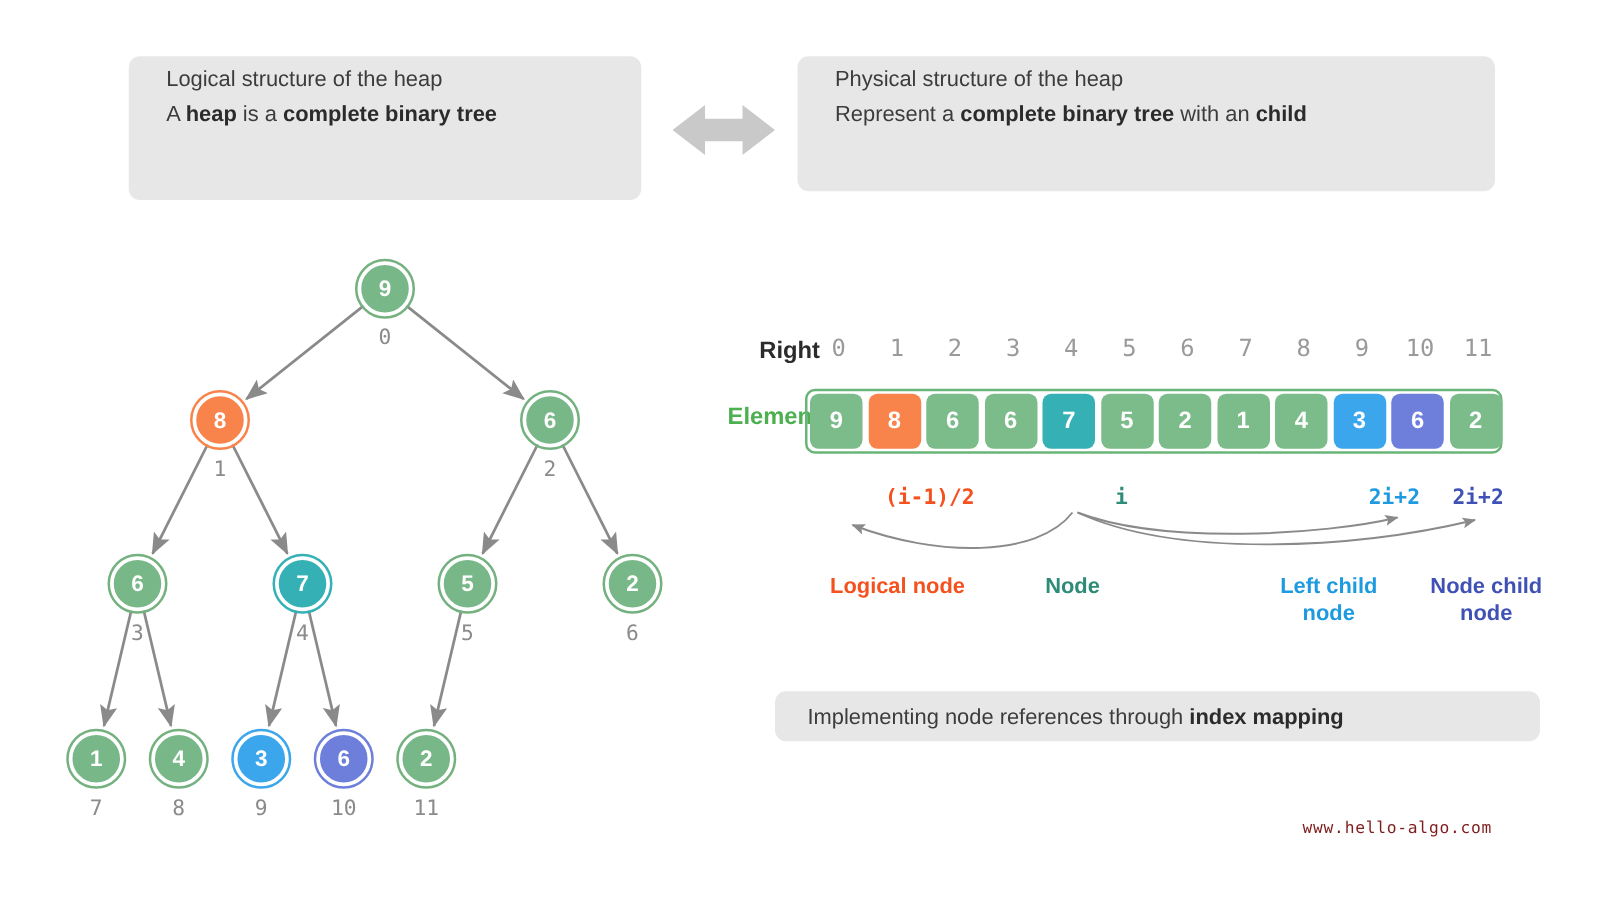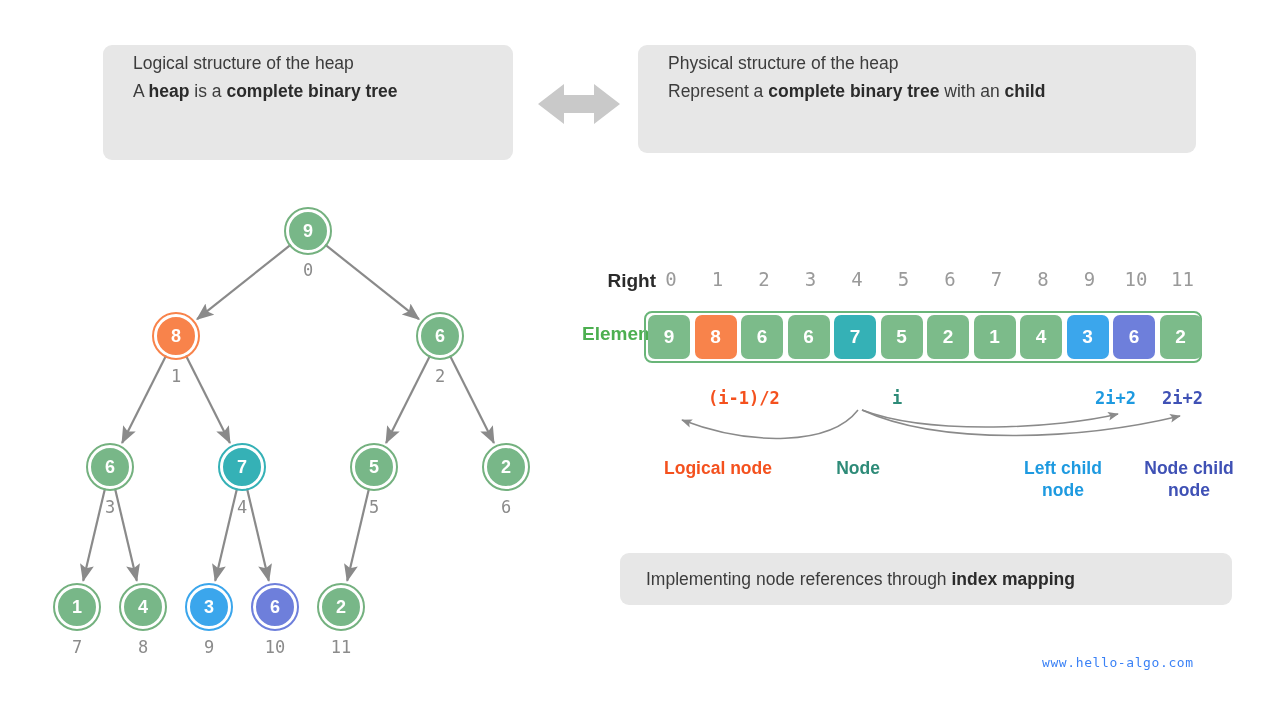--- a/index.html
+++ b/index.html
@@ -14,21 +14,21 @@
   .caption-box{
     position:absolute;background:#e7e7e7;border-radius:9px;
     box-sizing:border-box;padding:4px 30px;
     color:#3c3c3c;font-size:17.5px;line-height:1.62;
   }
   .caption-box .ln{white-space:nowrap;}
   .caption-box b{font-weight:bold;color:#2b2b2b;}
 
   #box-logical{left:103px;top:45px;width:410px;height:115px;}
   #box-physical{left:638px;top:45px;width:558px;height:108px;}
-  #box-footer{left:620px;top:553px;width:612px;height:52px;
+  #box-footer{left:620px;top:553px;width:612px;height:40px;
               padding:0 26px;display:flex;align-items:center;}
   #box-footer .ln{font-size:17.5px;}
 
   
   .dbl-arrow{position:absolute;left:538px;top:82px;width:82px;height:44px;}
 
   
   .tree-svg{position:absolute;left:0;top:180px;width:600px;height:500px;}
 
   .node{position:absolute;width:42px;height:42px;border-radius:50%;
@@ -77,21 +77,21 @@
            font-family:"DejaVu Sans Mono","Liberation Mono",monospace;margin-left:40px;}
   .role{position:absolute;font-size:17.5px;font-weight:bold;text-align:center;
         line-height:1.25;white-space:pre-line;}
   .c-parent{color:#f4511e;}
   .c-node{color:#2e8b78;}
   .c-left{color:#1e9ae0;}
   .c-right{color:#3f51b5;}
 
   .link-svg{position:absolute;left:640px;top:400px;width:580px;height:60px;}
 
-  .watermark{position:absolute;left:1042px;top:655px;font-size:13px;color:#3b82f6;
+  .watermark{position:absolute;left:1042px;top:655px;font-size:13px;color:#7f1d1d;
              letter-spacing:.6px;
              font-family:"DejaVu Sans Mono","Liberation Mono",monospace;}
 </style>
 </head>
 <body>
 
 <div class="stage">
 
   <div class="caption-box" id="box-logical">
     <div class="ln">Logical structure of the heap</div>

